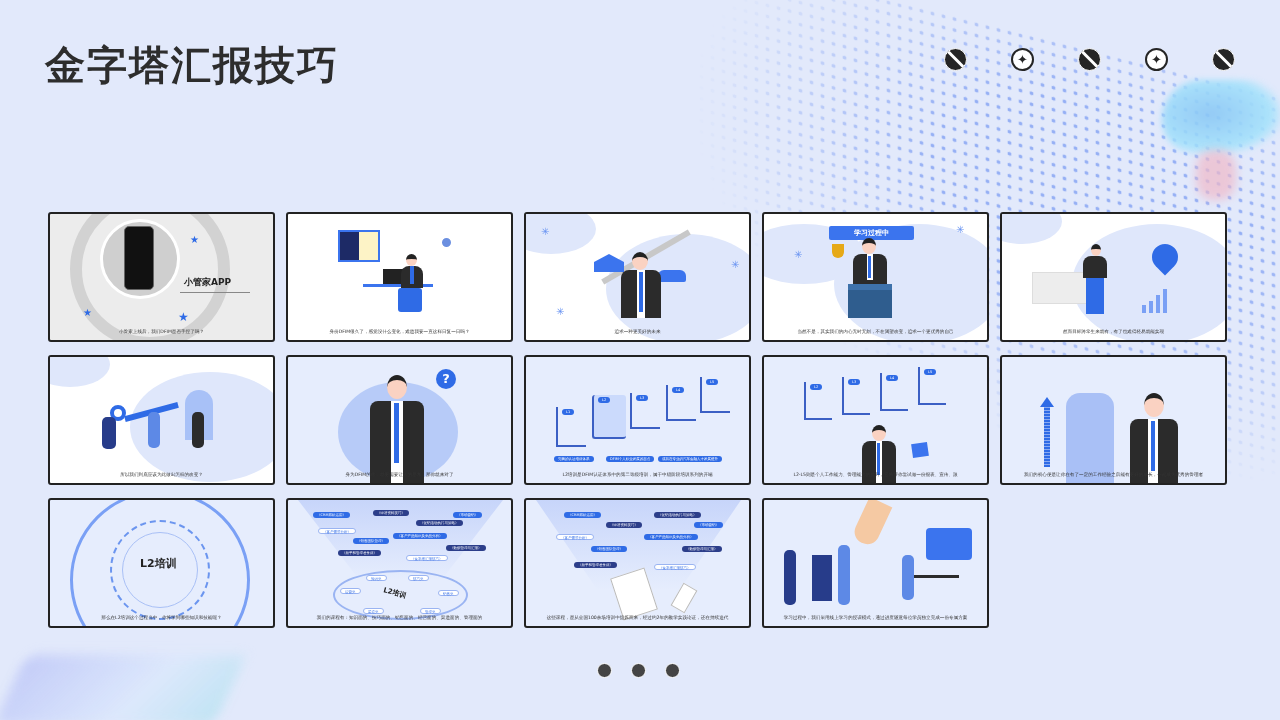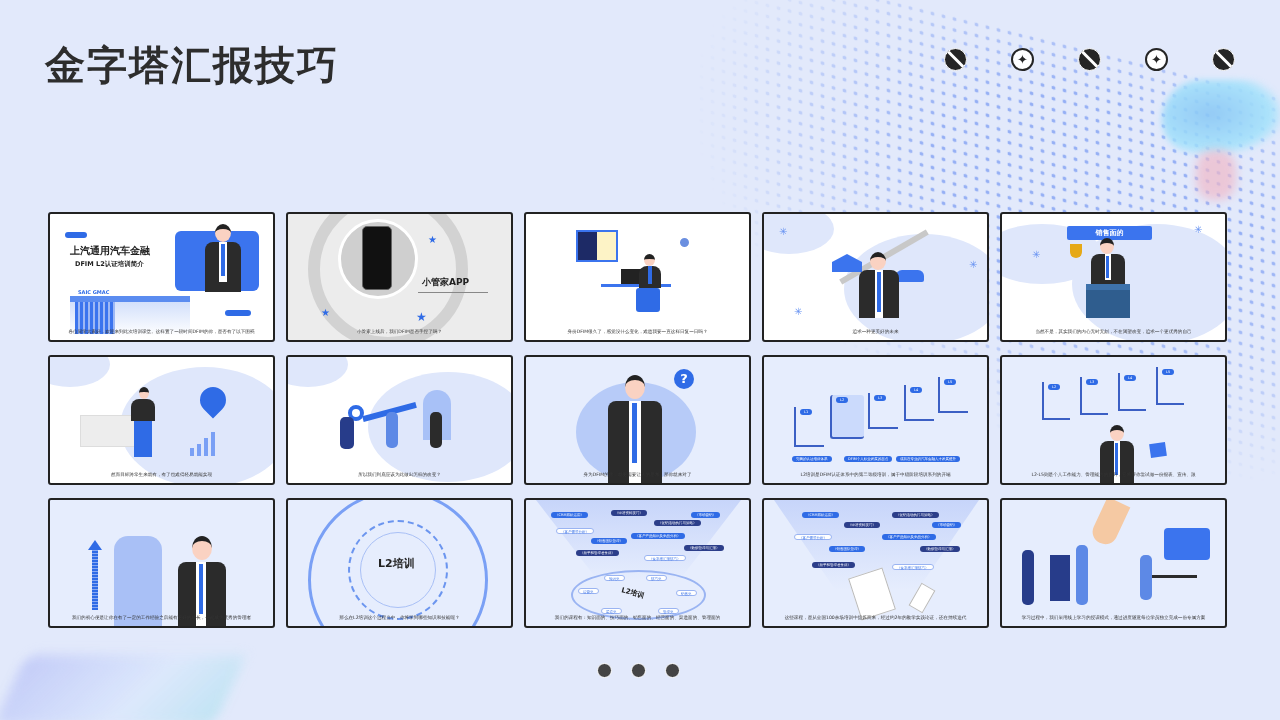--- a/index.html
+++ b/index.html
@@ -98,37 +98,20 @@
 <div class="icon-row">
   <div class="circ slash"></div>
   <div class="circ star">✦</div>
   <div class="circ slash"></div>
   <div class="circ star">✦</div>
   <div class="circ slash"></div>
 </div>
 
 <div class="grid">
 
-  <div class="card">
-    <div class="chip" style="left:15px;top:18px;width:22px;"></div>
-    <div class="card-title" style="left:20px;top:30px;font-size:10px;">上汽通用汽车金融</div>
-    <div class="card-title" style="left:25px;top:46px;font-size:6.5px;">DFIM L2认证培训简介</div>
-    <div class="bluebox" style="left:125px;top:17px;width:84px;height:60px;border-radius:6px;"></div>
-    <div class="person" style="left:150px;top:10px;width:50px;height:70px;">
-      <div class="head" style="left:15px;top:0;width:16px;height:18px;"></div>
-      <div class="body" style="left:5px;top:18px;width:36px;height:50px;"></div>
-      <div class="shirt" style="left:19px;top:18px;width:8px;height:40px;"></div>
-      <div class="tie" style="left:21px;top:20px;width:4px;height:32px;"></div>
-    </div>
-    <div style="position:absolute;left:28px;top:75px;width:100px;height:8px;color:#2f6be6;font-size:5px;font-weight:bold;">SAIC GMAC</div>
-    <div style="position:absolute;left:20px;top:82px;width:120px;height:40px;background:linear-gradient(#d3e0fb,#fff);border-top:6px solid #5b8cf0;"></div>
-    <div style="position:absolute;left:25px;top:88px;width:40px;height:32px;background:repeating-linear-gradient(90deg,#3b74ee 0 3px,#9db8f5 3px 5px);"></div>
-    <div class="chip" style="left:175px;top:96px;width:26px;"></div>
-    <div class="caption">各位同学大家好，欢迎来到此次培训课堂。这样置了一段时间DFIM的你，是否有了以下困惑</div>
-  </div>
 
   <div class="card grey">
     <div class="ring" style="left:20px;top:-25px;width:160px;height:160px;border:12px solid #d2d2d2;"></div>
     <div class="ring" style="left:50px;top:5px;width:80px;height:80px;border:3px solid #fff;background:#cfcfcf;"></div>
     <div style="position:absolute;left:74px;top:12px;width:30px;height:64px;background:#111;border-radius:5px;border:1px solid #666;"></div>
     <div class="card-title" style="left:134px;top:62px;font-size:9px;">小管家APP</div>
     <div style="position:absolute;left:130px;top:78px;width:70px;height:1px;background:#888;"></div>
     <span class="spark" style="left:140px;top:20px;color:#2f6be6;">★</span>
     <span class="spark" style="left:33px;top:93px;color:#2f6be6;">★</span>
     <span class="spark" style="left:128px;top:96px;color:#2f6be6;font-size:12px;">★</span>
@@ -163,21 +146,21 @@
     </div>
     <span class="spark" style="left:15px;top:12px;">✳</span>
     <span class="spark" style="left:205px;top:45px;">✳</span>
     <span class="spark" style="left:30px;top:92px;">✳</span>
     <div class="caption">追求一种更美好的未来</div>
   </div>
 
   <div class="card">
     <div class="blob" style="left:-20px;top:10px;width:120px;height:60px;"></div>
     <div class="blob" style="left:70px;top:10px;width:170px;height:120px;"></div>
-    <div style="position:absolute;left:65px;top:12px;width:85px;height:14px;background:#3b74ee;color:#fff;font-size:7px;font-weight:bold;text-align:center;line-height:14px;border-radius:2px;">销售面的</div>
+    <div style="position:absolute;left:65px;top:12px;width:85px;height:14px;background:#3b74ee;color:#fff;font-size:7px;font-weight:bold;text-align:center;line-height:14px;border-radius:2px;">学习过程中</div>
     <div style="position:absolute;left:68px;top:30px;width:12px;height:14px;background:#e6a917;border-radius:0 0 6px 6px;"></div>
     <div class="person" style="left:86px;top:24px;width:40px;height:50px;">
       <div class="head" style="left:12px;top:0;width:14px;height:16px;"></div>
       <div class="body" style="left:3px;top:16px;width:34px;height:30px;"></div>
       <div class="shirt" style="left:17px;top:16px;width:6px;height:26px;"></div>
       <div class="tie" style="left:18px;top:18px;width:3px;height:22px;"></div>
     </div>
     <div style="position:absolute;left:84px;top:70px;width:44px;height:34px;background:#2f5d8e;border-top:6px solid #3e72ab;"></div>
     <span class="spark" style="left:30px;top:35px;">✳</span>
     <span class="spark" style="left:192px;top:10px;">✳</span>

